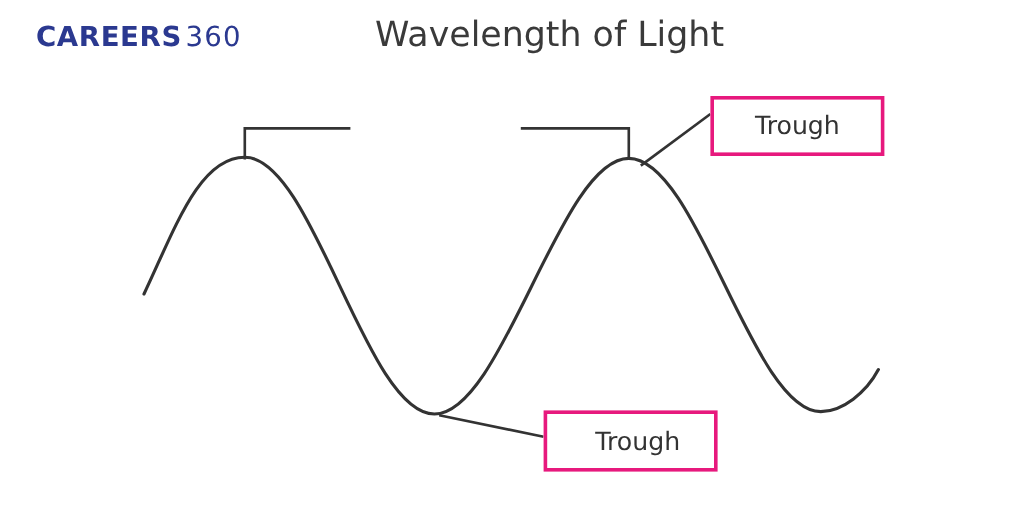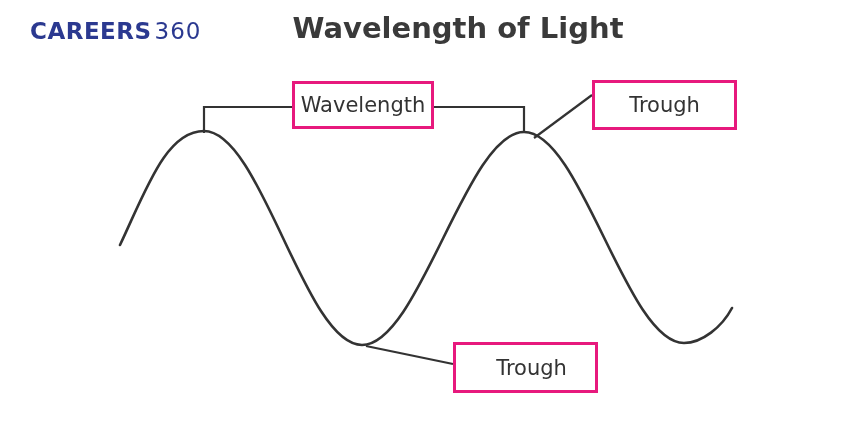--- a/index.html
+++ b/index.html
@@ -22,21 +22,21 @@
     white-space: nowrap;
   }
   .logo .heavy { font-weight: 800; }
   .logo .light { font-weight: 500; margin-left: 3px; letter-spacing: 1px; }
   .page-title {
     position: absolute;
     left: 458px;
     top: 11px;
     transform: translateX(-50%);
     font-size: 29px;
-    font-weight: 700;
+    font-weight: 400;
     color: var(--title, #3a3a3a);
     white-space: nowrap;
   }
   svg.overlay {
     position: absolute;
     left: 0; top: 0;
     width: 860px; height: 430px;
   }
   .wave-stroke {
     fill: none;
@@ -79,23 +79,20 @@
   <div class="page-title">Wavelength of Light</div>
 
   <svg class="overlay" viewBox="0 0 860 430" aria-hidden="true">
     <path class="wave-stroke" d="M120,245 C146,190 166,131 204,131 C261,131 305,345 362,345 C419,345 467,132 524,132 C581,132 627,343 684,343 C702,343 722,327 732,308"></path>
     <path class="thin-stroke" d="M204,133 L204,107 L292,107"></path>
     <path class="thin-stroke" d="M434,107 L524,107 L524,133"></path>
     <path class="thin-stroke" d="M534,138 L592,95"></path>
     <path class="thin-stroke" d="M366,346 L453,364"></path>
   </svg>
 
-  <div class="tag tag-wavelength">
-    <span>Wavelength</span>
-  </div>
 
   <div class="tag tag-crest">
     <span>Trough</span>
   </div>
 
   <div class="tag tag-trough">
     <span>Trough</span>
   </div>
 
 </div>

